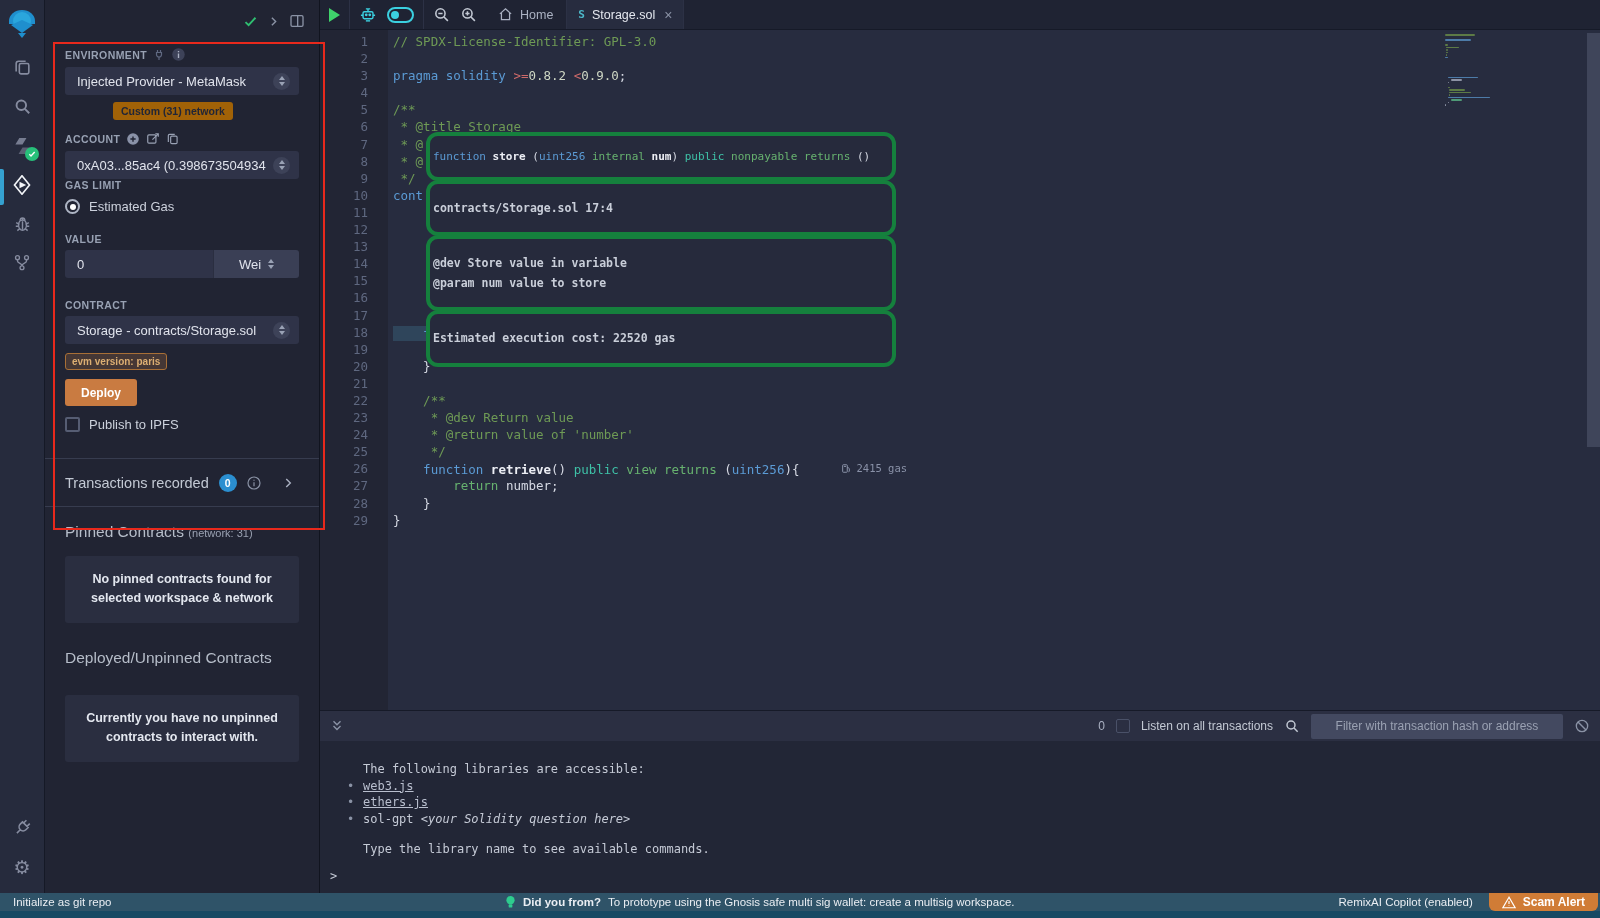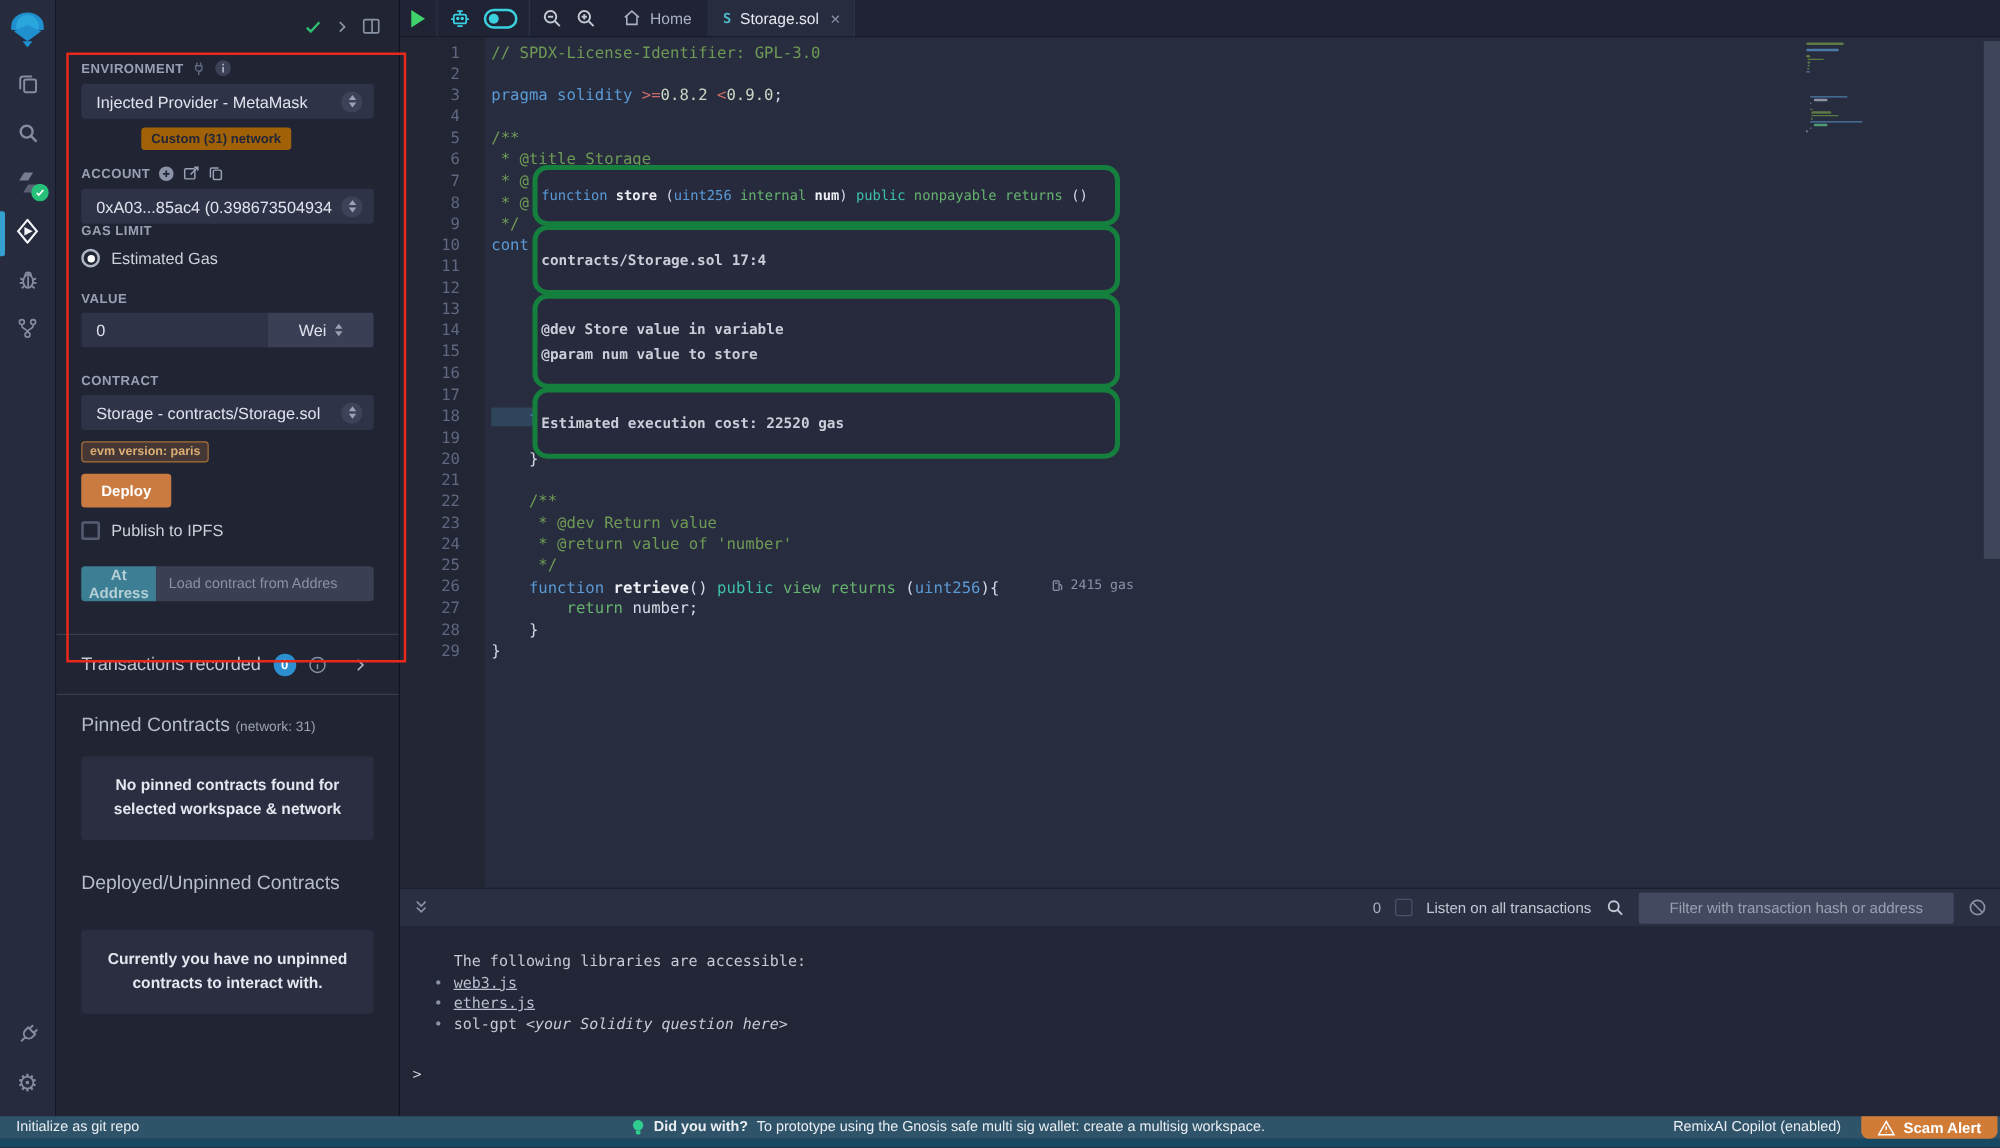--- a/index.html
+++ b/index.html
@@ -282,24 +282,20 @@
           </span>
       </div>
       <span class="evm-badge">evm version: paris</span>
 
       <button class="deploy-btn">Deploy</button>
       <div class="chk-row">
         <span class="chk"></span>
         <span>Publish to IPFS</span>
       </div>
 
-      <div class="ataddr-row">
-        <button class="at-btn">At Address</button>
-        <input class="at-input" placeholder="Load contract from Addres" style="">
-      </div>
 
       <div class="divider" style="margin-top:26px"></div>
       <div class="tx-row">
         <span>Transactions recorded</span>
         <span class="cnt-badge">0</span>
         <svg style="margin-left:9px" width="16" height="16" viewBox="0 0 24 24" fill="none" stroke="#8a92a5" stroke-width="1.8">
             <circle cx="12" cy="12" r="9"></circle>
             <path d="M12 11v6M12 7.2v1.4"></path>
           </svg>
         <svg style="margin-left:auto;margin-right:4px" width="14" height="14" viewBox="0 0 24 24" fill="none" stroke="#aab1c2" stroke-width="2.4">
@@ -462,35 +458,36 @@
           </svg>
       </div>
     </div>
 
     <div class="terminal" id="terminal">
         <div class="t-line"><span>The following libraries are accessible:</span></div>
         <div class="t-line"><span class="bullet">•</span><span class="t-link">web3.js</span></div>
         <div class="t-line"><span class="bullet">•</span><span class="t-link">ethers.js</span></div>
         <div class="t-line"><span class="bullet">•</span><span>sol-gpt </span><span class="t-it">&lt;your Solidity question here&gt;</span></div>
         <div class="t-spacer"></div>
+        <div class="t-line"><span>Type the library name to see available commands.</span></div>
         <div class="prompt">&gt;</div>
       </div>
   </main>
 </div>
 
 <div class="red-box"></div>
 
 <footer class="statusbar">
   <span class="sb-left">Initialize as git repo</span>
   <span class="sb-tip">
     <svg width="11" height="15" viewBox="0 0 24 32">
         <circle cx="12" cy="11" r="9" fill="#2ecc8e"></circle>
         <rect x="8" y="20" width="8" height="7" rx="2" fill="#2ecc8e"></rect>
       </svg>
-    <b>Did you with?</b>
+    <b>Did you from?</b>
     <span>To prototype using the Gnosis safe multi sig wallet: create a multisig workspace.</span>
   </span>
   <span class="sb-right">
     <span class="copilot">RemixAI Copilot (enabled)</span>
     <span class="scam">
       <svg width="14" height="13" viewBox="0 0 24 22" fill="none" stroke="#ffffff" stroke-width="2">
           <path d="M12 2L1.5 20h21z"></path>
           <path d="M12 8.5v5M12 16.2v.8"></path>
         </svg>
       <span>Scam Alert</span>

